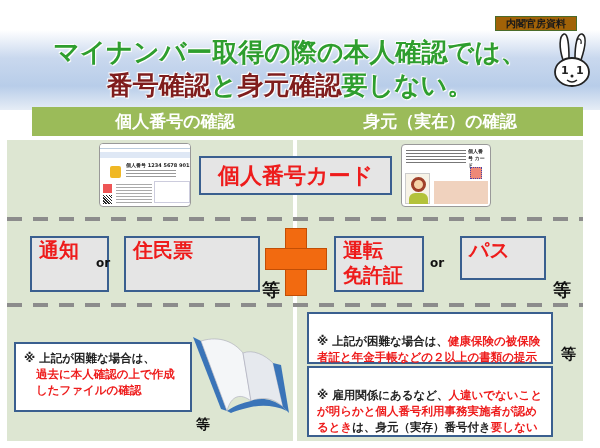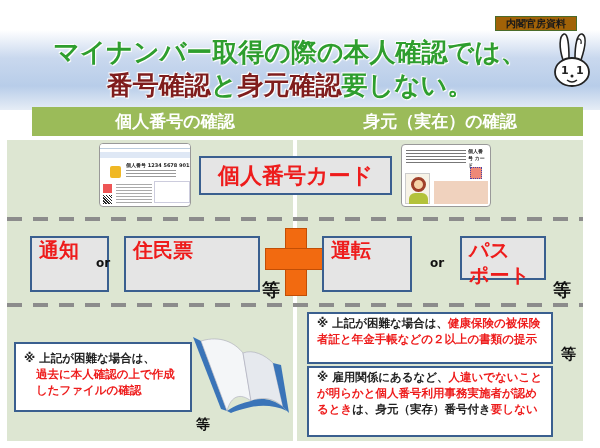--- a/index.html
+++ b/index.html
@@ -45,21 +45,21 @@
     font-size: 22px; text-align: center; line-height: 35px;
   }
   .opt { font-size: 20px; line-height: 25px; padding-left: 7px; }
   .or { position: absolute; font-size: 12px; font-weight: bold; color: #111; }
   .etc { position: absolute; font-size: 16px; font-weight: bold; color: #111; }
 
   .plus-v { position: absolute; left: 285px; top: 228px; width: 22px; height: 68px; background: #f26a10; border: 1px solid #c24e05; }
   .plus-h { position: absolute; left: 265px; top: 248px; width: 62px; height: 22px; background: #f26a10; border: 1px solid #c24e05; }
   .plus-c { position: absolute; left: 286px; top: 249px; width: 20px; height: 20px; background: #f26a10; }
 
-  .note { position: absolute; background: #fff; border: 2px solid #3a5f8f; font-size: 11.5px; line-height: 16px; font-weight: bold; color: #222; padding: 1px 8px; }
+  .note { position: absolute; background: #fff; border: 2px solid #3a5f8f; font-size: 11.5px; line-height: 16px; font-weight: bold; color: #222; padding: 19px 8px; }
   .note .red { color: #ee1c1c; }
 
   .card-img { position: absolute; background: #fff; border: 1px solid #999; border-radius: 4px; overflow: hidden; }
 </style>
 </head>
 <body>
 
 <div class="bg-band"></div>
 
 <div class="badge">内閣官房資料</div>
@@ -120,27 +120,27 @@
 <div class="or" style="left:96px;top:256px;">or</div>
 <div class="box opt" style="left:124px;top:236px;width:136px;height:56px;">
   <div>住民票</div>
 </div>
 <div class="etc" style="left:262px;top:278px;font-size:18px;">等</div>
 
 <div class="plus-v"></div>
 <div class="plus-h"></div>
 <div class="plus-c"></div>
 
-<div class="box opt" style="left:322px;top:236px;width:90px;height:56px;">
+<div class="box opt" style="left:334px;top:236px;width:90px;height:56px;">
   <div>運転</div>
+  <div>免許証</div>
 </div>
 <div class="or" style="left:430px;top:256px;">or</div>
 <div class="box opt" style="left:460px;top:236px;width:86px;height:44px;">
   <div>パス</div>
-  <div>ポート</div>
 </div>
 <div class="etc" style="left:553px;top:278px;font-size:18px;">等</div>
 
 <div class="note" style="left:14px;top:342px;width:178px;height:70px;padding-top:6px;">
   <span>※ 上記が困難な場合は、</span><br>
   <span class="red" style="padding-left:12px;display:inline-block;">過去に本人確認の上で作成したファイルの確認</span>
 </div>
 
 <svg style="position:absolute;left:191px;top:335px;width:100px;height:80px;" viewBox="0 0 100 80">
   <path d="M2 2 L10 6 L36 76 L30 74 Z" fill="#3a74b8"></path>

